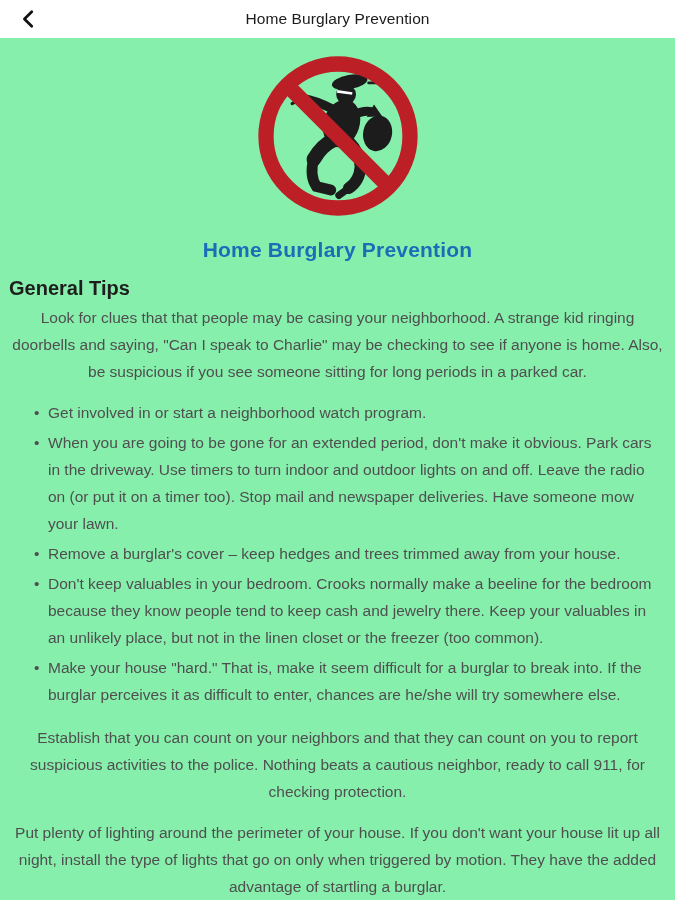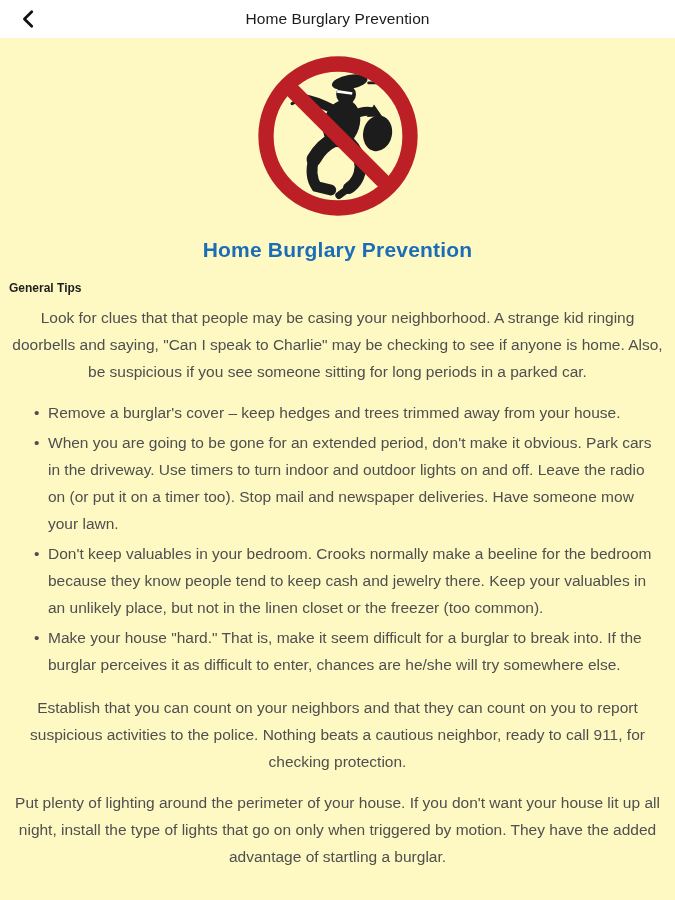--- a/index.html
+++ b/index.html
@@ -1,21 +1,21 @@
 <!DOCTYPE html>
 <html><head>
 <meta charset="utf-8">
 <style>
   * { box-sizing: border-box; }
   html, body { margin: 0; padding: 0; background: #ffffff; }
   body { font-family: "Liberation Sans", sans-serif; }
   .app {
     width: 675px; height: 900px;
     margin: 0 auto;
-    background: #fef9c3;
+    background: #86efac;
     overflow: hidden;
     position: relative;
   }
   
   .header {
     position: relative;
     height: 38px;
     display: flex;
     align-items: center;
     justify-content: center;
@@ -48,21 +48,21 @@
     letter-spacing: 0.2px;
   }
   
   .content {
     padding: 0 9px;
     font-size: 15.5px;
     line-height: 27px;
     color: #4f4f4f;
   }
   .content h3 {
-    font-size: 12px;
+    font-size: 20px;
     line-height: 22px;
     font-weight: 700;
     color: #1e1e1e;
     margin: 15px 0 5px 0;
   }
   .content h3.loose { margin: 18px 0 14px 0; }
   .content p { margin: 0 0 14px 0; text-align: center; }
   .content ul {
     list-style: none;
     margin: 14px 0 16px 0;
@@ -128,22 +128,23 @@
     </svg>
     <h1 class="hero-title">Home Burglary Prevention</h1>
   </div>
 
   <div class="content">
 
     <h3>General Tips</h3>
     <p>Look for clues that that people may be casing your neighborhood. A strange kid ringing doorbells and saying, "Can I speak to Charlie" may be checking to see if anyone is home. Also, be suspicious if you see someone sitting for long periods in a parked car.</p>
 
     <ul>
+      <li>Get involved in or start a neighborhood watch program.</li>
+      <li>When you are going to be gone for an extended period, don't make it obvious. Park cars in the driveway. Use timers to turn indoor and outdoor lights on and off. Leave the radio on (or put it on a timer too). Stop mail and newspaper deliveries. Have someone mow your lawn.</li>
       <li>Remove a burglar's cover – keep hedges and trees trimmed away from your house.</li>
-      <li>When you are going to be gone for an extended period, don't make it obvious. Park cars in the driveway. Use timers to turn indoor and outdoor lights on and off. Leave the radio on (or put it on a timer too). Stop mail and newspaper deliveries. Have someone mow your lawn.</li>
       <li>Don't keep valuables in your bedroom. Crooks normally make a beeline for the bedroom because they know people tend to keep cash and jewelry there. Keep your valuables in an unlikely place, but not in the linen closet or the freezer (too common).</li>
       <li>Make your house "hard." That is, make it seem difficult for a burglar to break into. If the burglar perceives it as difficult to enter, chances are he/she will try somewhere else.</li>
     </ul>
 
     <p>Establish that you can count on your neighbors and that they can count on you to report suspicious activities to the police. Nothing beats a cautious neighbor, ready to call 911, for checking protection.</p>
 
     <p>Put plenty of lighting around the perimeter of your house. If you don't want your house lit up all night, install the type of lights that go on only when triggered by motion. They have the added advantage of startling a burglar.</p>
 
   </div>
 </div>

